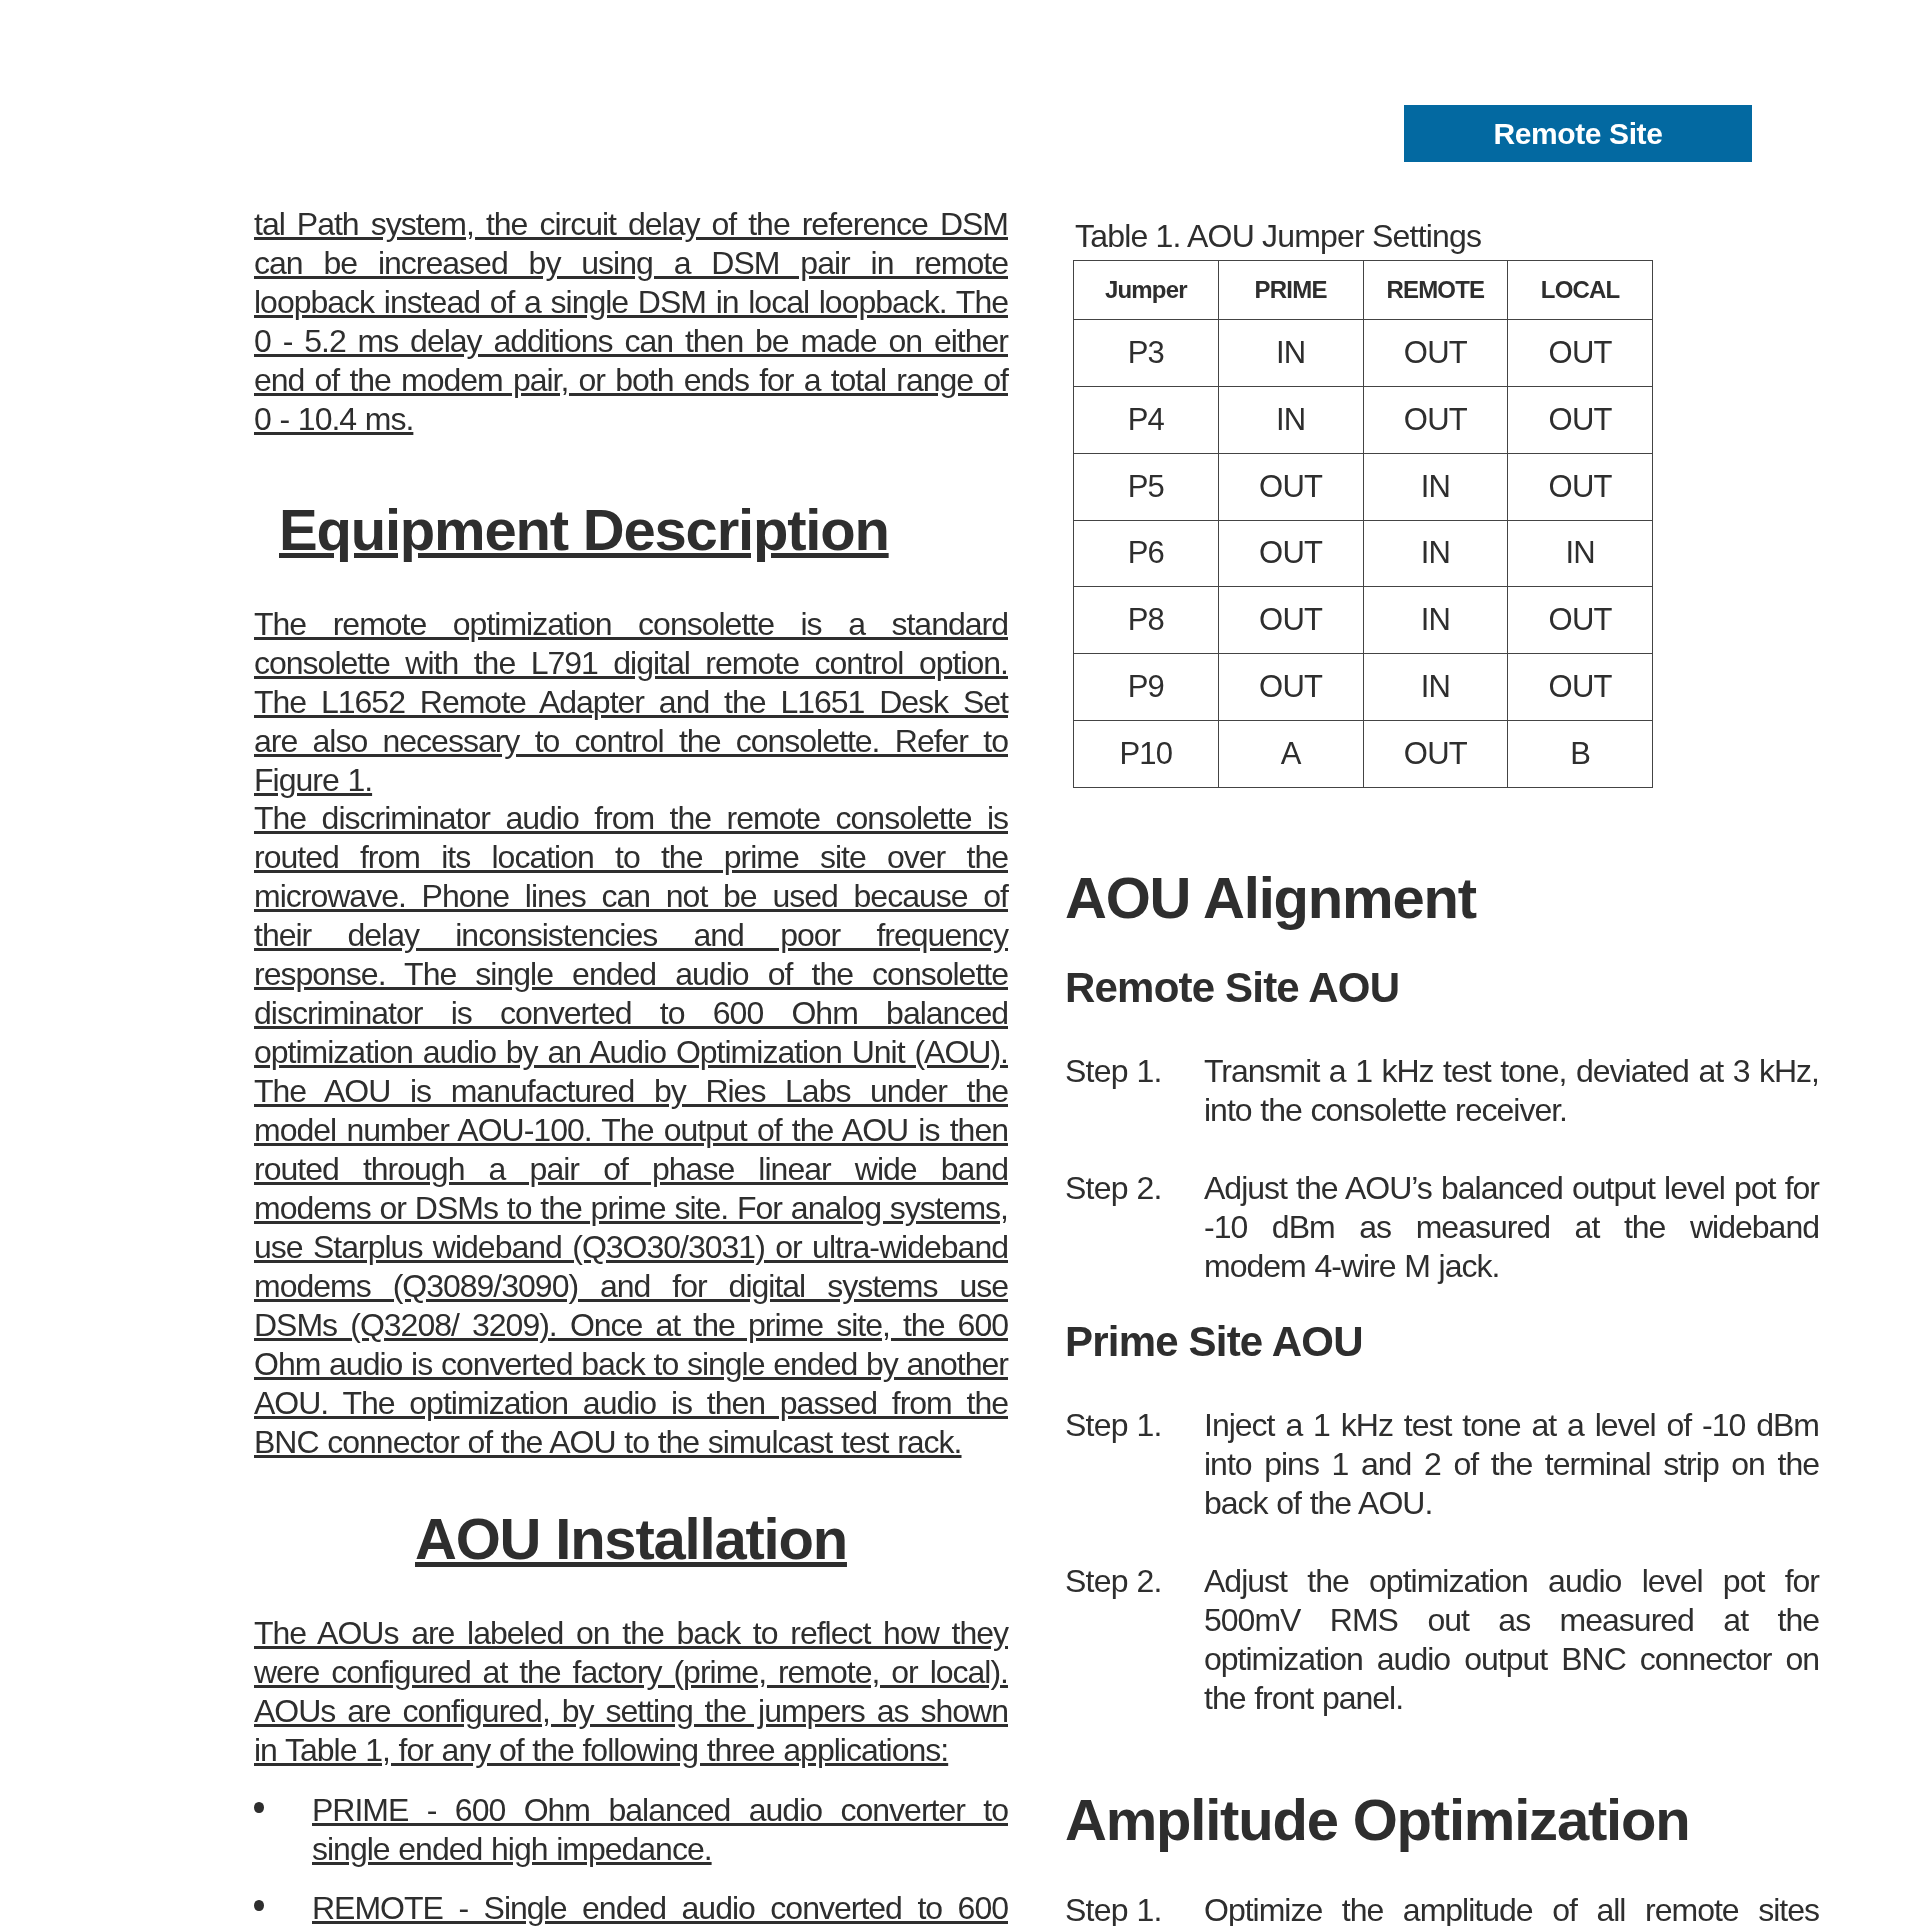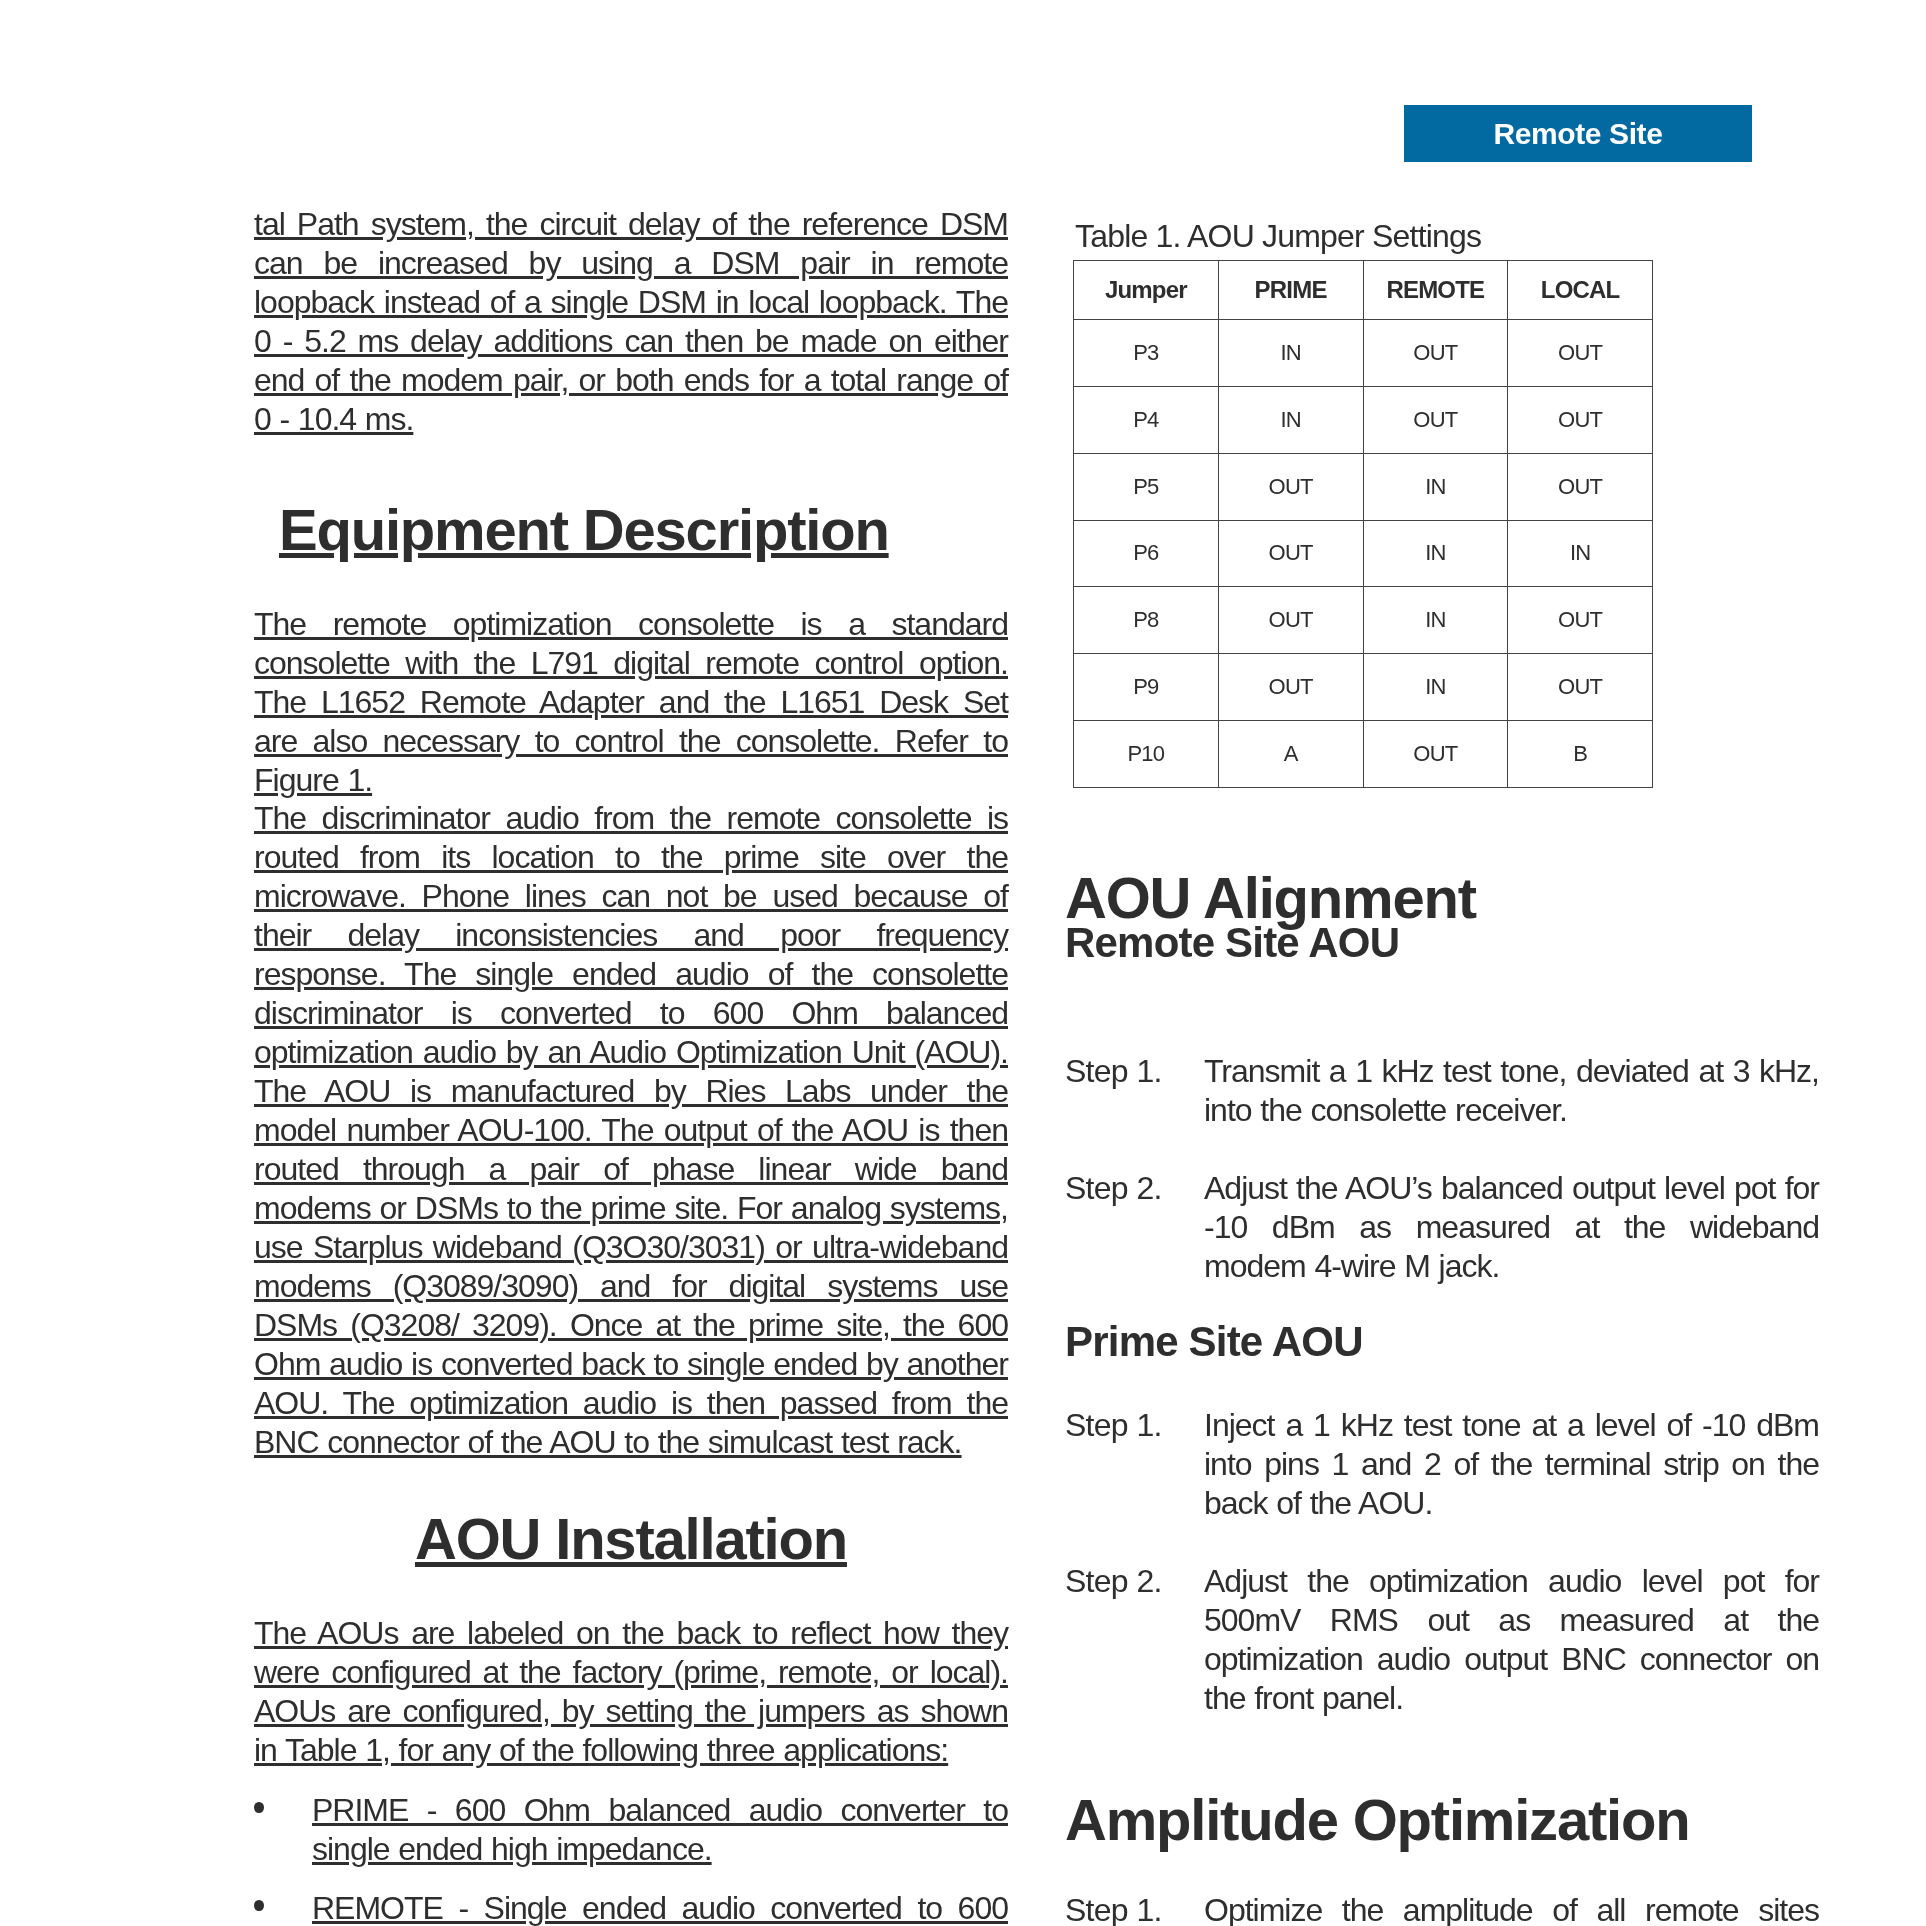--- a/index.html
+++ b/index.html
@@ -23,21 +23,21 @@
   .h2 { font-size: 42px; font-weight: bold; letter-spacing: -0.8px; line-height: 1; }
   .left-col { left: 254px; width: 754px; text-decoration: underline; }
   .right-col { left: 1065px; width: 754px; }
   .caption { font-size: 32px; letter-spacing: -0.8px; line-height: 1; text-align: right; }
   table.jumpers {
     position: absolute; left: 1073px; top: 260px; width: 580px; height: 528px;
     border-collapse: collapse; table-layout: fixed;
   }
   table.jumpers td, table.jumpers th {
     border: 1.9px solid #444; text-align: center; vertical-align: middle;
-    font-size: 22px; letter-spacing: -0.8px; padding: 0;
+    font-size: 31px; letter-spacing: -0.8px; padding: 0;
   }
   table.jumpers th { font-weight: bold; font-size: 24px; }
   table.jumpers tr { height: 59px; }
   .bullets { list-style: none; margin: 0; padding: 0; }
   .bullets li { position: relative; padding-left: 58px; margin-bottom: 20px; }
   .bullet-dot {
     position: absolute; left: 0; top: 10.8px; width: 10px; height: 11.6px;
     border-radius: 50%; background: #2e2e2e;
   }
   .step { position: relative; padding-left: 139px; margin-bottom: 39px; }
@@ -118,21 +118,21 @@
         <td>P10</td>
         <td>A</td>
         <td>OUT</td>
         <td>B</td>
       </tr>
     </tbody>
 </table>
 
 <div class="abs right-col h1" style="top:869px;">AOU Alignment</div>
 
-<div class="abs right-col h2" style="top:922px;">Remote Site AOU</div>
+<div class="abs right-col h2" style="top:967px;">Remote Site AOU</div>
 
 <div class="abs right-col body-text" style="top:1052px;">
   <div class="step">
     <span class="step-label">Step 1.</span>
     <span>Transmit a 1 kHz test tone, deviated at 3 kHz, into the consolette receiver.</span>
   </div>
   <div class="step">
     <span class="step-label">Step 2.</span>
     <span>Adjust the AOU’s balanced output level pot for -10 dBm as measured at the wideband modem 4-wire M jack.</span>
   </div>

